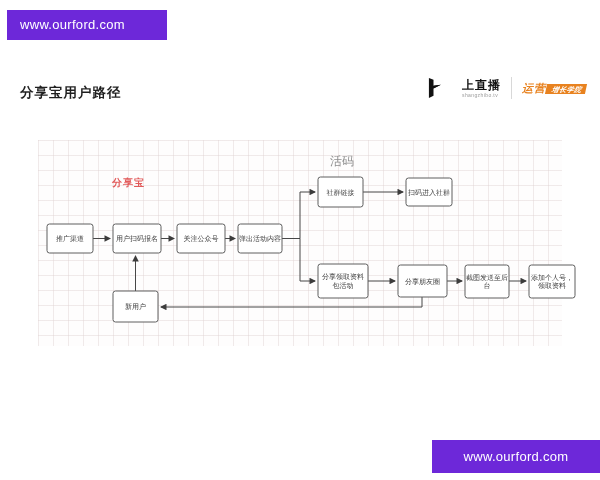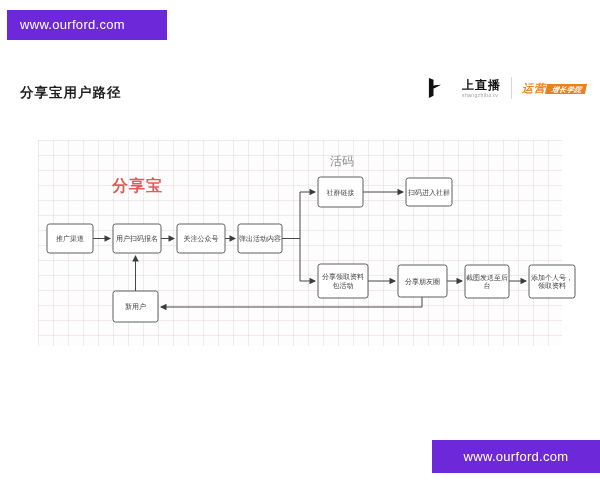--- a/index.html
+++ b/index.html
@@ -38,21 +38,21 @@
       repeating-linear-gradient(to right, rgba(223,210,210,0.45) 0 1px, transparent 1px 15px),
       repeating-linear-gradient(to bottom, rgba(223,210,210,0.45) 0 1px, transparent 1px 15px);
   }
 
   #flow-svg { position:absolute; left:0; top:0; width:600px; height:480px; }
   .node-rect { fill:#ffffff; stroke:#5f5f5f; stroke-width:1; }
   .node-label { font-size:7px; fill:#3d3d3d; text-anchor:middle;
     font-family:"Liberation Sans","DejaVu Sans",sans-serif; }
   .edge { fill:none; stroke:#474747; stroke-width:1; }
 
-  .canvas-label { position:absolute; left:112px; top:176px; font-size:16px;
+  .canvas-label { position:absolute; left:112px; top:176px; font-size:10px;
     font-weight:bold; letter-spacing:1px; }
   .annotation { position:absolute; left:330px; top:153px; font-size:12px;
     color:#8f8f8f;text-align:right; }
 </style>
 </head>
 <body>
 
 <div class="page">
 
   <div class="banner banner-top">www.ourford.com</div>

